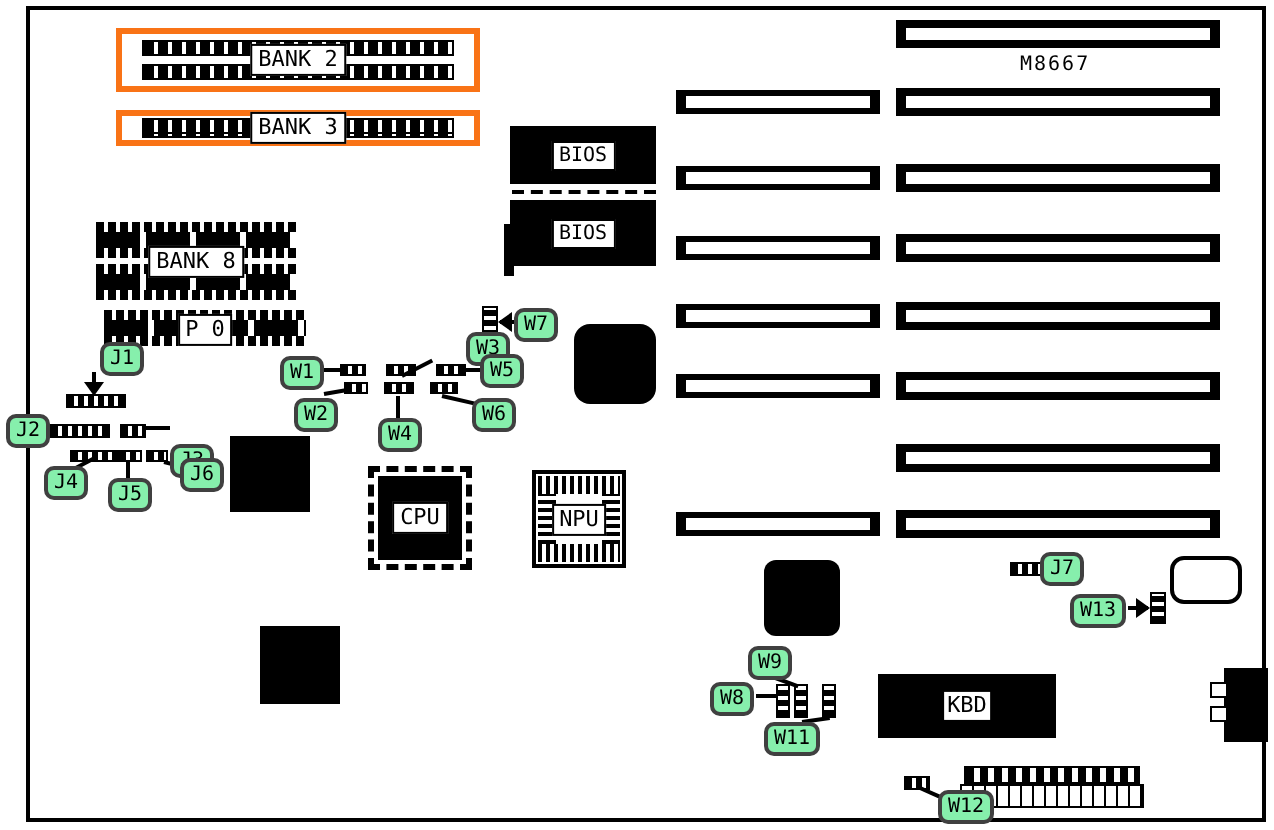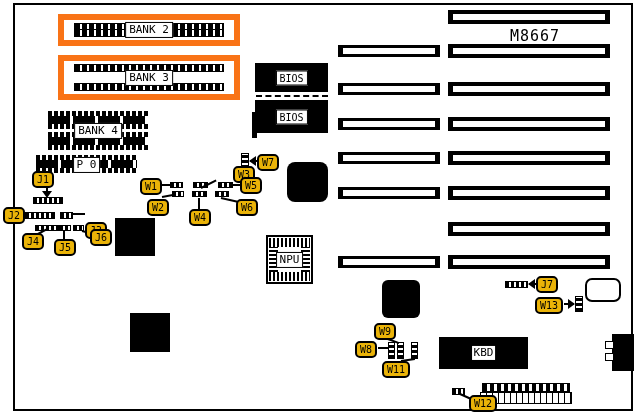--- a/index.html
+++ b/index.html
@@ -12,75 +12,75 @@
   .slot { background:#000; }
   .slot .in { position:absolute; left:5px; right:5px; top:4px; bottom:4px; background:#fff; }
   .slot.short .in { top:3px; bottom:3px; }
   
   .chip { background:#000;text-align:center; }
   .qfp { outline:3px dashed #000; outline-offset:2px; }
   
   .tag { position:absolute; background:#fff; border:1px solid #000; padding:1px 3px;
          font-size:11px; line-height:1.1; white-space:nowrap; z-index:3; }
   .tag.center { left:50%; top:50%; transform:translate(-50%,-50%); }
-  .lbl { position:absolute; background:#eab308; border:2px solid #000000; border-radius:5px;
+  .lbl { position:absolute; background:#86efac; border:2px solid #404040; border-radius:5px;
          padding:1px 3px; font-size:10px; line-height:1.1; white-space:nowrap; z-index:4;text-align:center; }
   
   .jmp-h { background:repeating-linear-gradient(90deg,#000 0 3px,#fff 3px 5px); border:1px solid #000; }
   .jmp-v { background:repeating-linear-gradient(0deg,#000 0 3px,#fff 3px 5px); border:1px solid #000; }
   .pins { background:repeating-linear-gradient(90deg,#000 0 4px,#fff 4px 6px); }
   .sockbar { background:repeating-linear-gradient(90deg,#000 0 22px,#fff 22px 25px); }
-  .simm { border:6px solid #f97316; }
+  .simm { border:3px solid #f97316; }
   .simm .row { position:absolute; left:10px; right:10px; height:8px;
                background:repeating-linear-gradient(90deg,#000 0 5px,#fff 5px 7px); border:1px solid #000; }
   .doth { background:repeating-linear-gradient(90deg,transparent 0 2px,#fff 2px 4px),#000; }
   .dotv { background:repeating-linear-gradient(0deg,transparent 0 2px,#fff 2px 4px),#000; }
   
   .ln { background:#000; transform-origin:left center; z-index:2; }
   .arr-l { width:0; height:0; border:5px solid transparent; border-left:0; border-right:7px solid #000; }
   .arr-r { width:0; height:0; border:5px solid transparent; border-right:0; border-left:7px solid #000; }
   .arr-d { width:0; height:0; border:5px solid transparent; border-bottom:0; border-top:7px solid #000; }
   .conn-top { position:absolute; left:2px; right:2px; top:1px; height:9px;
               background:repeating-linear-gradient(90deg,#000 0 4px,#fff 4px 7px); border:1px solid #000; }
   .conn-bot { position:absolute; left:0; right:0; bottom:0; height:12px; border:1px solid #000;
               background:repeating-linear-gradient(90deg,#fff 0 5px,#000 5px 6px); }
-  .model { font-size:15px; letter-spacing:1px; }
+  .model { font-size:10px; letter-spacing:1px; }
 </style>
 </head>
 <body>
 
 <div class="canvas">
 
   <div class="abs board" style="left:13px;top:3px;width:620px;height:408px;"></div>
 
   <div class="abs model" style="left:510px;top:27px;">M8667</div>
 
   <div class="abs simm" style="left:58px;top:14px;width:182px;height:32px;">
     <div class="row" style="top:3px;"></div>
     <div class="row" style="bottom:3px;"></div>
     <div class="tag center">BANK 2</div>
   </div>
-  <div class="abs simm" style="left:58px;top:55px;width:182px;height:45px;">
+  <div class="abs simm" style="left:58px;top:55px;width:182px;height:18px;">
     <div class="row" style="top:3px;"></div>
     <div class="row" style="bottom:3px;"></div>
     <div class="tag center">BANK 3</div>
   </div>
 
   <div class="abs" style="left:48px;top:111px;width:100px;height:40px;">
     <div class="abs pins" style="left:0;right:0;top:0;height:5px;"></div>
     <div class="abs sockbar" style="left:0;right:0;top:5px;height:8px;"></div>
     <div class="abs pins" style="left:0;right:0;top:13px;height:5px;"></div>
     <div class="abs pins" style="left:0;right:0;top:21px;height:5px;"></div>
     <div class="abs sockbar" style="left:0;right:0;top:26px;height:8px;"></div>
     <div class="abs pins" style="left:0;right:0;top:34px;height:5px;"></div>
-    <div class="tag center">BANK 4</div>
+    <div class="tag center">BANK 8</div>
   </div>
   <div class="abs" style="left:252px;top:112px;width:5px;height:26px;background:#000;"></div>
 
-  <div class="abs" style="left:36px;top:155px;width:101px;height:19px;">
+  <div class="abs" style="left:52px;top:155px;width:101px;height:19px;">
     <div class="abs pins" style="left:0;right:0;top:0;height:5px;"></div>
     <div class="abs sockbar" style="left:0;right:0;top:5px;height:8px;"></div>
     <div class="abs pins" style="left:0;right:0;top:13px;height:5px;"></div>
     <div class="tag center">P 0</div>
   </div>
 
   <div class="abs chip" style="left:255px;top:63px;width:73px;height:29px;">
     <div class="tag center" style="font-size:10px;">BIOS</div>
   </div>
   <div class="abs" style="left:256px;top:95px;width:72px;height:0;border-top:2px dashed #000;"></div>
@@ -130,20 +130,23 @@
     </div>
   <div class="abs slot short" style="left:338px;top:256px;width:102px;height:12px;">
       <span class="in"></span>
     </div>
 
   <div class="abs chip" style="left:115px;top:218px;width:40px;height:38px;"></div>
   <div class="abs chip" style="left:130px;top:313px;width:40px;height:39px;"></div>
   <div class="abs chip" style="left:287px;top:162px;width:41px;height:40px;border-radius:8px;"></div>
   <div class="abs chip" style="left:382px;top:280px;width:38px;height:38px;border-radius:6px;"></div>
 
+  <div class="abs chip qfp" style="left:189px;top:238px;width:42px;height:42px;">
+    <div class="tag center">CPU</div>
+  </div>
 
   <div class="abs" style="left:266px;top:235px;width:47px;height:49px;border:2px solid #000;background:#fff;">
     <div class="abs doth" style="left:1px;right:1px;top:1px;height:9px;"></div>
     <div class="abs doth" style="left:1px;right:1px;bottom:1px;height:9px;"></div>
     <div class="abs dotv" style="left:1px;top:10px;bottom:10px;width:9px;"></div>
     <div class="abs dotv" style="right:1px;top:10px;bottom:10px;width:9px;"></div>
     <div class="tag center">NPU</div>
   </div>
 
   <div class="abs chip" style="left:439px;top:337px;width:89px;height:32px;">
@@ -198,27 +201,27 @@
   <div class="abs arr-l" style="left:249px;top:156px;"></div>
   <div class="abs ln" style="left:529px;top:283px;width:8px;height:2px;"></div>
   <div class="abs arr-l" style="left:528px;top:279px;"></div>
   <div class="abs ln" style="left:378px;top:347px;width:10px;height:2px;"></div>
   <div class="abs ln" style="left:385px;top:337px;width:15px;height:2px;transform:rotate(20deg);"></div>
   <div class="abs ln" style="left:401px;top:360px;width:14px;height:2px;transform:rotate(-8deg);"></div>
   <div class="abs ln" style="left:460px;top:393px;width:11px;height:2px;transform:rotate(24deg);"></div>
   <div class="abs ln" style="left:564px;top:303px;width:10px;height:2px;"></div>
   <div class="abs arr-r" style="left:568px;top:299px;"></div>
 
-  <div class="lbl" style="left:32px;top:171px;">J1</div>
+  <div class="lbl" style="left:50px;top:171px;">J1</div>
   <div class="lbl" style="left:3px;top:207px;">J2</div>
   <div class="lbl" style="left:85px;top:222px;">J3</div>
   <div class="lbl" style="left:22px;top:233px;">J4</div>
   <div class="lbl" style="left:54px;top:239px;">J5</div>
   <div class="lbl" style="left:90px;top:229px;">J6</div>
-  <div class="lbl" style="left:536px;top:276px;">J7</div>
+  <div class="lbl" style="left:520px;top:276px;">J7</div>
   <div class="lbl" style="left:140px;top:178px;">W1</div>
   <div class="lbl" style="left:147px;top:199px;">W2</div>
   <div class="lbl" style="left:213px;top:166px;margin-left:20px;">W3</div>
   <div class="lbl" style="left:189px;top:209px;">W4</div>
   <div class="lbl" style="left:240px;top:177px;">W5</div>
   <div class="lbl" style="left:236px;top:199px;">W6</div>
   <div class="lbl" style="left:257px;top:154px;">W7</div>
   <div class="lbl" style="left:355px;top:341px;">W8</div>
   <div class="lbl" style="left:374px;top:323px;">W9</div>
   <div class="lbl" style="left:382px;top:361px;">W11</div>

